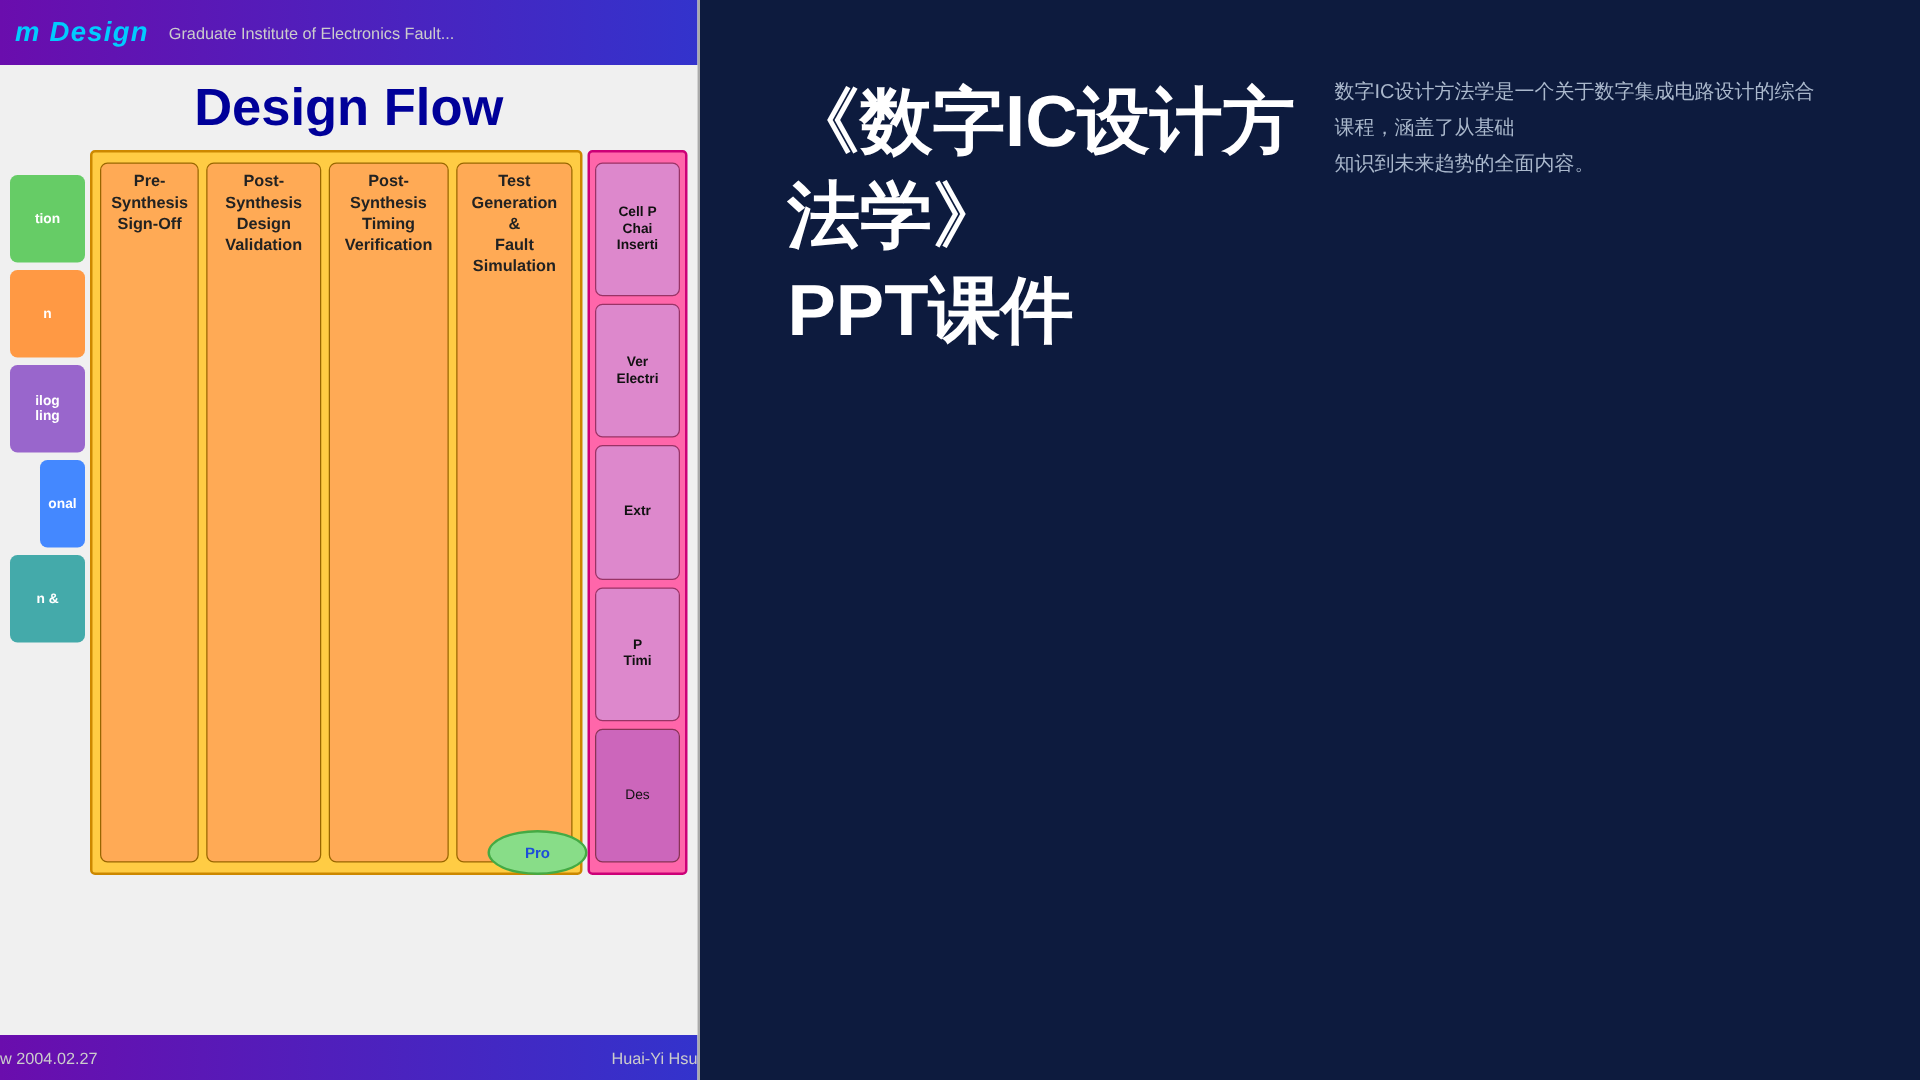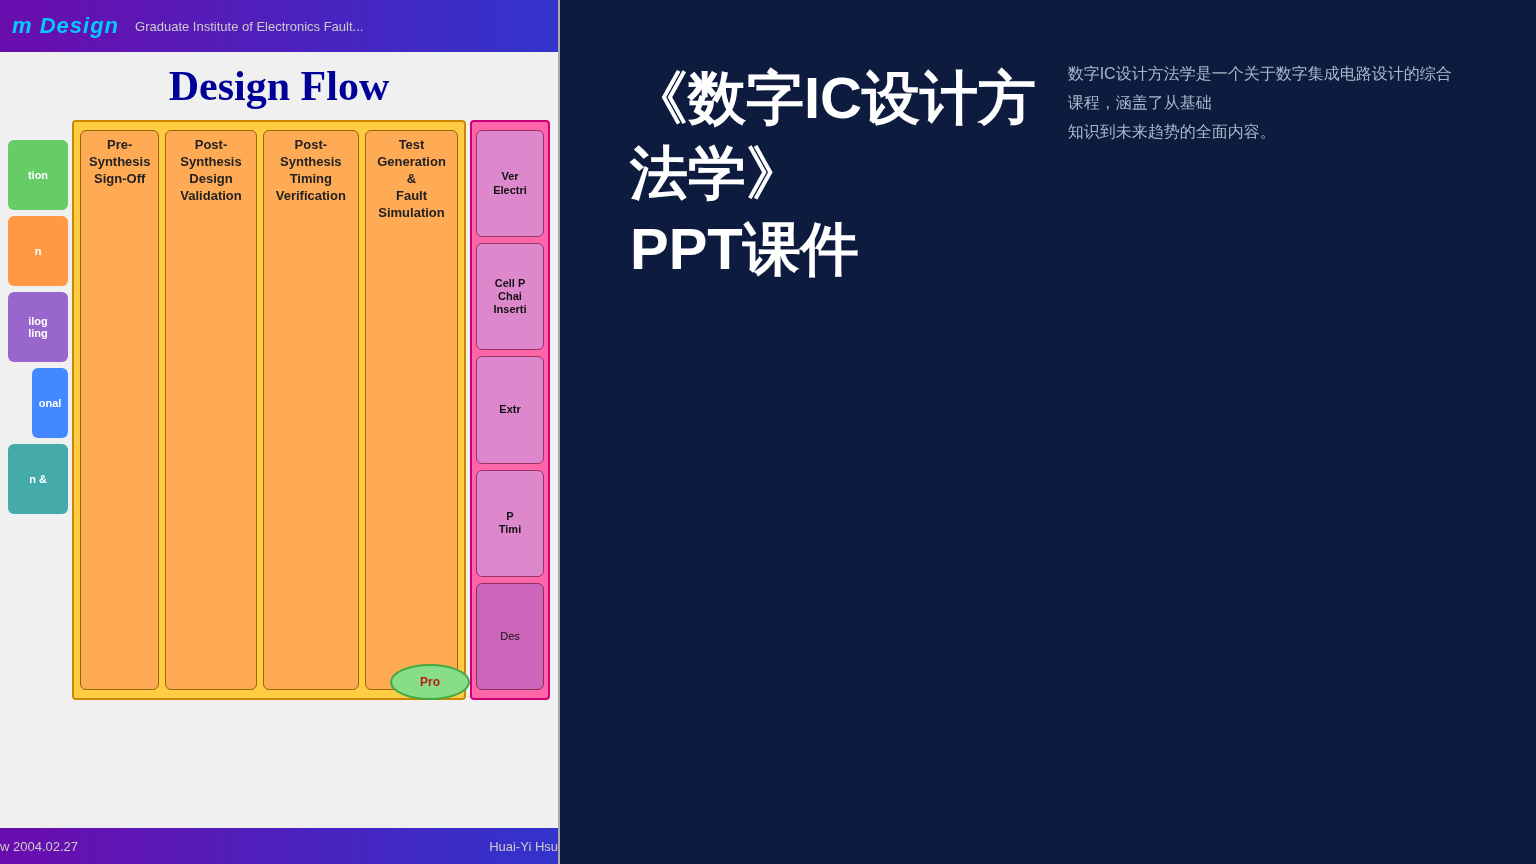--- a/index.html
+++ b/index.html
@@ -51,21 +51,21 @@
       height: calc(864px - 48px - 36px);
       position: relative;
     }
 
     .design-flow-title {
       text-align: center;
       font-size: 42px;
       font-weight: bold;
       color: #000099;
       margin-bottom: 10px;
-      font-family: Liberation Serif, serif;
+      font-family: Liberation Sans, sans-serif;
     }
 
     .flow-diagram {
       display: flex;
       gap: 4px;
       height: 580px;
       position: relative;
     }
 
     
@@ -171,21 +171,21 @@
       width: 80px;
       height: 36px;
       background: #88dd88;
       border: 2px solid #44aa44;
       border-radius: 50%;
       display: flex;
       align-items: center;
       justify-content: center;
       font-size: 12px;
       font-weight: bold;
-      color: #b91c1c;
+      color: #1d4ed8;
     }
 
     .slide-footer {
       background: linear-gradient(to right, #6a0dad, #3333cc);
       height: 36px;
       display: flex;
       align-items: center;
       justify-content: space-between;
       padding: 0 0;
       position: absolute;
@@ -249,22 +249,22 @@
       </div>
 
       <div class="center-column">
         <div class="flow-box">Pre-Synthesis<br>Sign-Off</div>
         <div class="flow-box">Post-Synthesis<br>Design Validation</div>
         <div class="flow-box">Post-Synthesis<br>Timing Verification</div>
         <div class="flow-box">Test Generation &amp;<br>Fault Simulation</div>
       </div>
 
       <div class="right-column">
+        <div class="right-box">Cell P<br>Chai<br>Inserti</div>
         <div class="right-box">Ver<br>Electri</div>
-        <div class="right-box">Cell P<br>Chai<br>Inserti</div>
         <div class="right-box">Extr</div>
         <div class="right-box">P<br>Timi</div>
         <div class="right-box-bottom">Des</div>
       </div>
 
       <div class="bottom-oval">Pro</div>
     </div>
   </div>
 
   <div class="slide-footer">

